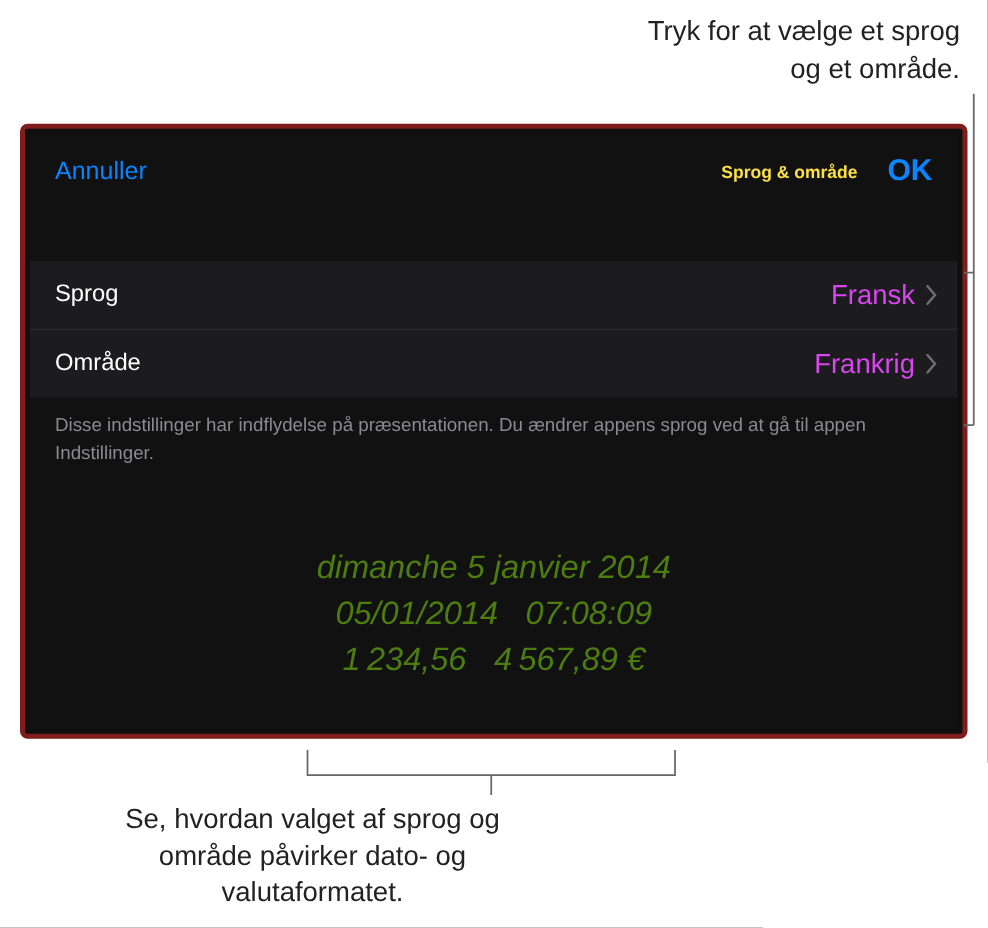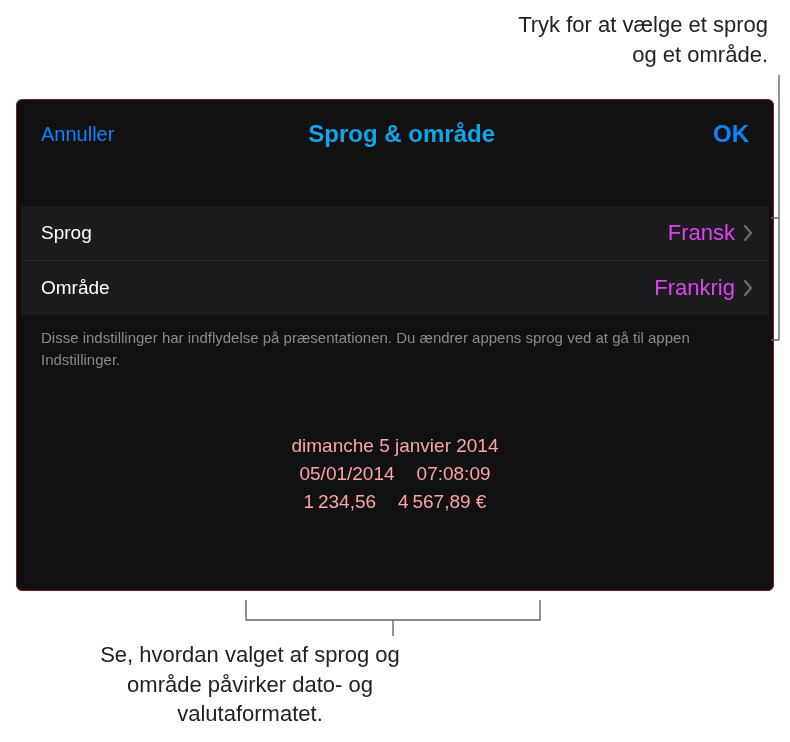--- a/index.html
+++ b/index.html
@@ -35,21 +35,21 @@
       top: 640px;
     }
     
     .frame {
       position: absolute;
       left: 16px;
       top: 99px;
       width: 758px;
       height: 492px;
       border-radius: 6px;
-      border: 1px solid #7f1d1d;
+      border: 4px solid #7f1d1d;
       background: #0f0f0f;
       overflow: hidden;
       padding: 4px;
     }
     .panel {
       width: 100%;
       height: 100%;
       background: #111;
       border-radius: 4px;
       display: flex;
@@ -59,24 +59,24 @@
       display: flex;
       align-items: center;
       justify-content: space-between;
       padding: 16px 20px 20px 20px;
     }
     .nav-left {
       color: #0a84ff;
       font-size: 20px;
     }
     .nav-title {
-      color: #0ea5e9;
-      font-size: 24px;
+      color: #fde047;
+      font-size: 14px;
       font-weight: 600;
-      text-align: center;
+      text-align: right;
       flex: 1;
     }
     .nav-right {
       color: #0a84ff;
       font-size: 24px;
       font-weight: 600;
       text-align: right;
       min-width: 60px;
     }
     .spacer-nav { height: 38px; }
@@ -111,23 +111,24 @@
     .example-block {
       margin-top: 58px;
       text-align: center;
     }
     .example-heading {
       color: #8a8a8f;
       font-size: 15px;
       letter-spacing: 0.6px;
     }
     .example-line {
-      color: #fca5a5;
-      font-size: 19px;
+      color: #4d7c0f;
+      font-size: 26px;
       margin-top: 6px;
+      font-style: italic;
     }
     .example-line .gap { display:inline-block; width:22px; }
     
     .leaders {
       position: absolute;
       left: 0; top: 0;
       width: 790px; height: 742px;
       pointer-events: none;
     }
   </style>

